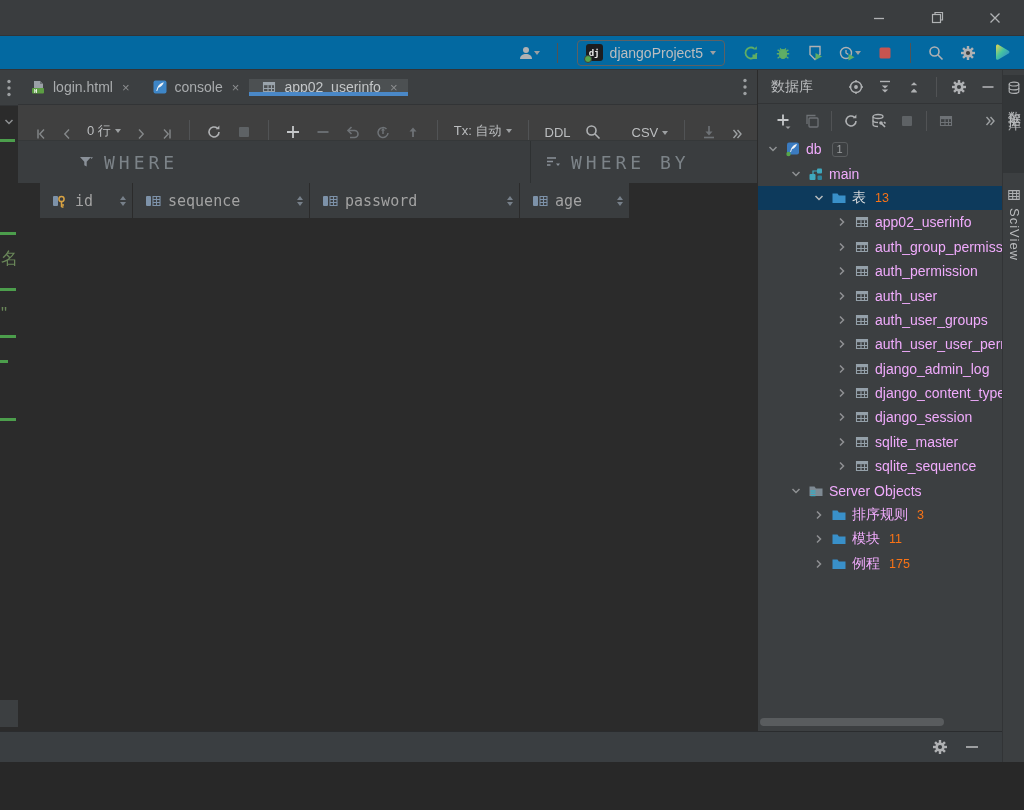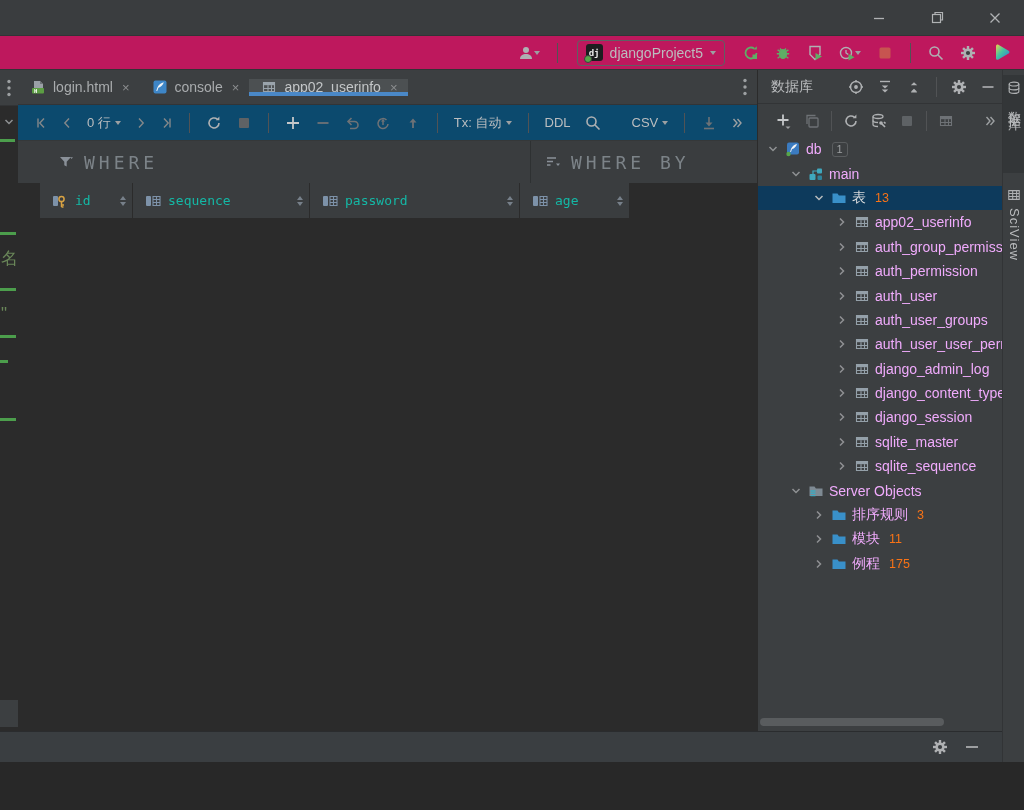--- a/index.html
+++ b/index.html
@@ -10,21 +10,21 @@
   .i12{width:12px;height:12px;display:block;}
   .vdiv{width:1px;height:20px;background:#515355;margin:0 9px;flex:0 0 auto;}
   .caret{width:0;height:0;border-left:3.5px solid transparent;border-right:3.5px solid transparent;border-top:4px solid #9DA0A2;display:inline-block;}
 
   
   .titlebar{left:0;top:0;width:1024px;height:35px;background:#3A3D3F;border-bottom:1px solid #323436;}
   .win-controls{position:absolute;right:0;top:0;height:35px;display:flex;}
   .win-btn{width:58px;height:35px;display:flex;align-items:center;justify-content:center;}
 
   
-  .main-toolbar{left:0;top:36px;width:1024px;height:34px;background:#be185d;border-bottom:1px solid #323436;
+  .main-toolbar{left:0;top:36px;width:1024px;height:34px;background:#0369a1;border-bottom:1px solid #323436;
                 display:flex;align-items:center;justify-content:flex-end;padding-right:4px;box-sizing:border-box;}
   .tb-item{display:flex;align-items:center;margin:0 8px;flex:0 0 auto;}
   .run-combo{height:24px;border:1px solid #5E6163;border-radius:4px;display:flex;align-items:center;
              padding:0 8px;margin:0 10px;gap:7px;}
   .dj-badge{position:relative;width:17px;height:17px;background:#1C1D1F;border-radius:3px;
             display:flex;align-items:center;justify-content:center;color:#E8E8E8;
             font-size:9px;font-weight:bold;font-family:"DejaVu Sans Mono",monospace;}
   .dj-dot{position:absolute;left:-2px;bottom:-2px;width:6px;height:6px;border-radius:50%;background:#57A64A;border:1px solid #3C3F41;}
 
   
@@ -39,37 +39,37 @@
            display:flex;align-items:center;box-sizing:border-box;}
   .etab{position:relative;display:flex;align-items:center;gap:7px;padding:0 10px 0 12px;flex:0 0 auto;}
   .etab .lbl{color:#A9ACAE;}
   .etab.active{background:#4C5052;}
   .etab.active .lbl{color:#C3C6C8;}
   .etab .underline{position:absolute;left:0;right:0;bottom:-1px;height:4px;background:#4A88C7;}
   .tab-x{color:#8C8E90;font-size:13px;line-height:13px;margin-left:2px;}
   .tabbar-more{margin-left:auto;display:flex;align-items:center;padding-right:10px;}
 
   
-  .grid-toolbar{left:18px;top:105px;width:739px;height:36px;background:#0c4a6e;display:flex;align-items:center;
+  .grid-toolbar{left:18px;top:105px;width:739px;height:36px;background:#404040;display:flex;align-items:flex-end;
                 padding-left:10px;box-sizing:border-box;border-bottom:1px solid #353839;}
   .gt-item{display:flex;align-items:center;margin:0 7px;flex:0 0 auto;gap:4px;}
   .gt-text{color:#BBBDBF;font-size:13px;}
 
   
   .where-bar{left:18px;top:141px;width:739px;height:42px;background:#3A3D3F;display:flex;align-items:center;}
-  .wb-section{display:flex;align-items:center;gap:10px;padding-left:40px;box-sizing:border-box;}
+  .wb-section{display:flex;align-items:center;gap:10px;padding-left:60px;box-sizing:border-box;}
   .wb-text{font-family:"DejaVu Sans Mono",monospace;font-size:18px;letter-spacing:4px;color:#7C8388;}
   .wb-div{width:1px;height:42px;background:#2E3132;}
 
   
   .grid-header{left:18px;top:183px;width:739px;height:35px;background:#2B2B2B;display:flex;}
   .gh-corner{width:22px;height:35px;flex:0 0 auto;}
   .gh-cell{height:35px;background:#3A3D3F;border-right:1px solid #2B2B2B;display:flex;align-items:center;
            padding:0 6px 0 12px;box-sizing:border-box;gap:7px;flex:0 0 auto;}
-  .gh-name{font-family:"DejaVu Sans Mono",monospace;font-size:13px;color:#14b8a6;flex:1;}
+  .gh-name{font-family:"DejaVu Sans Mono",monospace;font-size:15px;color:#a3a3a3;flex:1;}
   .sorter{display:flex;flex-direction:column;gap:2px;align-items:center;}
   .sorter i{width:0;height:0;border-left:3.5px solid transparent;border-right:3.5px solid transparent;display:block;}
   .sorter .up{border-bottom:4px solid #77808A;}
   .sorter .dn{border-top:4px solid #77808A;}
   .grid-body{left:18px;top:218px;width:739px;height:510px;background:#2B2B2B;}
 
   
   .db-panel{left:757px;top:70px;width:245px;height:692px;background:#3C3F41;border-left:1px solid #2B2B2B;box-sizing:border-box;}
   .db-header{height:34px;display:flex;align-items:center;padding:0 6px 0 13px;box-sizing:border-box;border-bottom:1px solid #323436;}
   .db-title{font-size:14px;color:#BBBDBF;flex:1;}

